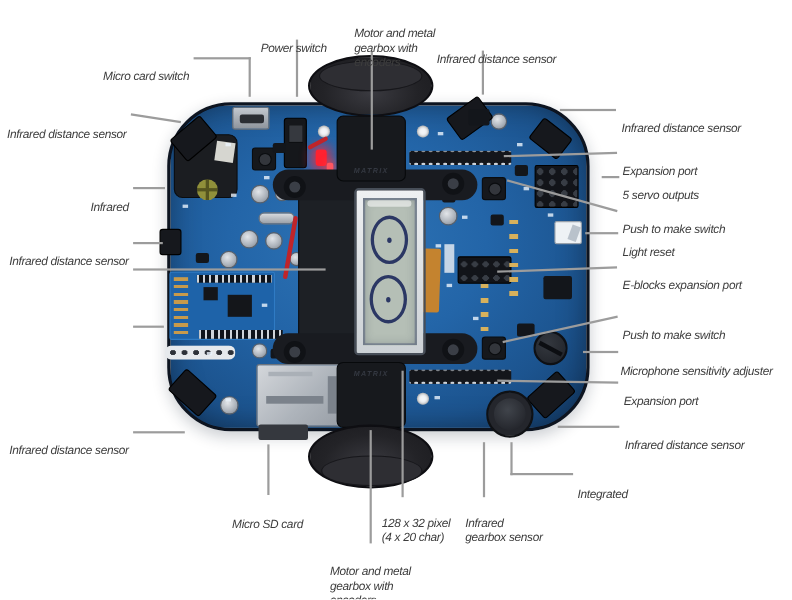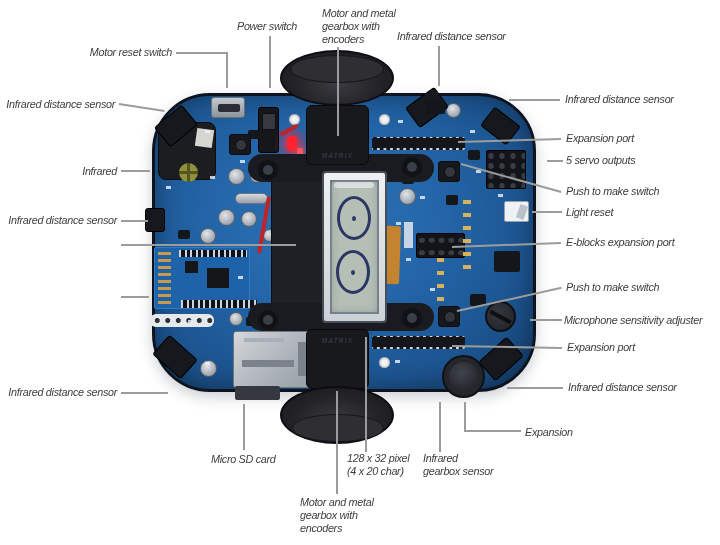--- a/index.html
+++ b/index.html
@@ -1,19 +1,19 @@
 <!DOCTYPE html>
 <html><head>
 <meta charset="utf-8">
 <style>
   html,body{margin:0;padding:0;background:#fff;}
   .stage{position:relative;width:720px;height:545px;background:#fff;overflow:hidden;
          font-family:"Liberation Sans",sans-serif;}
   .label{position:absolute;font:italic 10.8px/13px "Liberation Sans",sans-serif;
-         color:#3d3d3d;letter-spacing:-0.3px;white-space:pre-line;}
+         color:#3d3d3d;letter-spacing:-0.3px;white-space:pre-line;margin-top:18px;}
   .ra{text-align:right;}
   .lead{position:absolute;background:#9c9c9c;}
   .lh{height:2px;} .lv{width:2px;} .ld{height:2px;transform-origin:0 50%;}
   .board{position:absolute;left:152px;top:93px;width:384px;height:299px;box-sizing:border-box;
          border-radius:58px;border:3px solid #0d1420;
          background:radial-gradient(ellipse at 45% 42%, #2e74b6 0%, #2365a8 40%, #1c548f 72%, #143d6b 100%);
          box-shadow:inset 0 0 26px rgba(0,0,0,.35), 0 5px 14px rgba(20,30,50,.22);}
   .abs{position:absolute;box-sizing:border-box;}
   .cap{position:absolute;border-radius:50%;box-sizing:border-box;border:1px solid #5a6069;
        background:radial-gradient(circle at 40% 35%, #e2e5e9 0%, #aeb4bc 55%, #7d838c 100%);}
@@ -243,41 +243,41 @@
   <div class="lead ld" style="left:452px;top:345px;width:110px;transform:rotate(1deg);"></div>
   <div class="lead lh" style="left:507px;top:387px;width:56px;"></div>
   <div class="lead lh" style="left:121px;top:392px;width:47px;"></div>
   <div class="lead lv" style="left:464px;top:402px;height:30px;"></div>
   <div class="lead lh" style="left:464px;top:430px;width:57px;"></div>
   <div class="lead lv" style="left:243px;top:404px;height:46px;"></div>
   <div class="lead lv" style="left:336px;top:391px;height:103px;"></div>
   <div class="lead lv" style="left:365px;top:337px;height:115px;"></div>
   <div class="lead lv" style="left:439px;top:402px;height:50px;"></div>
 
-  <div class="label ra" style="right:548px;top:46px;">Motor reset switch</div>
+  <div class="label ra" style="right:548px;top:46px;">Micro card switch</div>
   <div class="label" style="left:237px;top:20px;">Power switch</div>
   <div class="label" style="left:322px;top:7px;">Motor and metal
 gearbox with
 encoders</div>
   <div class="label" style="left:397px;top:30px;">Infrared distance sensor</div>
   <div class="label ra" style="right:605px;top:98px;">Infrared distance sensor</div>
   <div class="label ra" style="right:603px;top:165px;">Infrared</div>
   <div class="label ra" style="right:603px;top:214px;">Infrared distance sensor</div>
   <div class="label ra" style="right:603px;top:386px;">Infrared distance sensor</div>
   <div class="label" style="left:565px;top:93px;">Infrared distance sensor</div>
   <div class="label" style="left:566px;top:132px;">Expansion port</div>
   <div class="label" style="left:566px;top:154px;">5 servo outputs</div>
   <div class="label" style="left:566px;top:185px;">Push to make switch</div>
   <div class="label" style="left:566px;top:206px;">Light reset</div>
   <div class="label" style="left:566px;top:236px;">E-blocks expansion port</div>
   <div class="label" style="left:566px;top:281px;">Push to make switch</div>
   <div class="label" style="left:564px;top:314px;">Microphone sensitivity adjuster</div>
   <div class="label" style="left:567px;top:341px;">Expansion port</div>
   <div class="label" style="left:568px;top:381px;">Infrared distance sensor</div>
-  <div class="label" style="left:525px;top:426px;">Expansion</div>
+  <div class="label" style="left:525px;top:426px;">Integrated</div>
   <div class="label" style="left:211px;top:453px;">Micro SD card</div>
   <div class="label" style="left:347px;top:452px;">128 x 32 pixel
 (4 x 20 char)</div>
   <div class="label" style="left:423px;top:452px;">Infrared
 gearbox sensor</div>
   <div class="label" style="left:300px;top:496px;">Motor and metal
 gearbox with
 encoders</div>
 
 </div>

